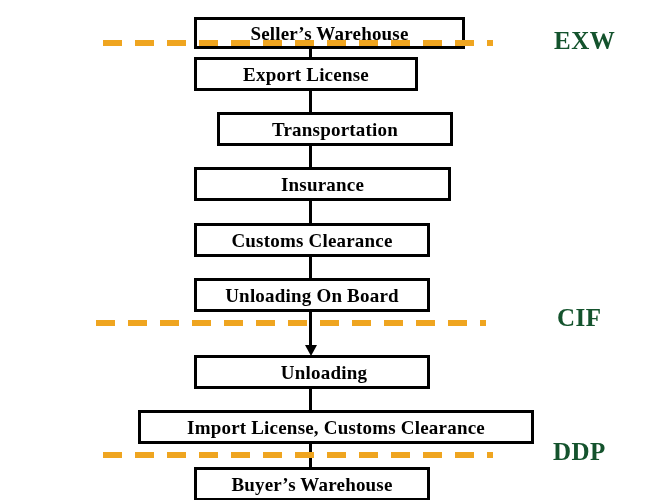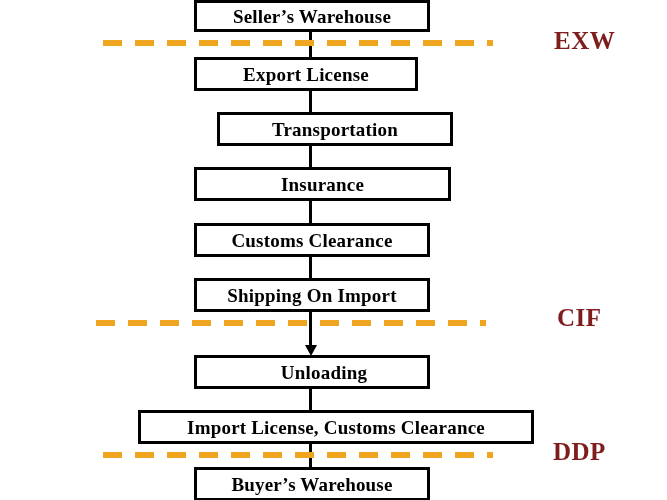--- a/index.html
+++ b/index.html
@@ -75,63 +75,63 @@
     );
   }
 
   
   .term-label {
     position: absolute;
     font-family: "Liberation Serif", "DejaVu Serif", serif;
     font-weight: bold;
     font-size: 25px;
     line-height: 1;
-    color: #7f1d1d;
+    color: #14532d;
     white-space: nowrap;
     letter-spacing: 0.5px;
     z-index: 5;
   }
 </style>
 </head>
 <body>
 
 <div id="diagram">
 
   <div class="connector" style="left:309px; top:30px; height:30px;"></div>
   <div class="connector" style="left:309px; top:89px; height:25px;"></div>
   <div class="connector" style="left:309px; top:145px; height:24px;"></div>
   <div class="connector" style="left:309px; top:200px; height:24px;"></div>
   <div class="connector" style="left:309px; top:256px; height:22px;"></div>
   <div class="connector" style="left:309px; top:311px; height:38px;"></div>
   <div class="arrowhead" style="left:305px; top:345px;"></div>
   <div class="connector" style="left:309px; top:388px; height:25px;"></div>
   <div class="connector" style="left:309px; top:443px; height:25px;"></div>
 
-  <div class="node" style="left:194px; top:0; width:236px; height:32px;align-items:center;">
+  <div class="node" style="left:194px; top:17px; width:271px; height:32px;align-items:center;">
     <span class="node-label">Seller’s Warehouse</span>
   </div>
 
   <div class="node" style="left:194px; top:57px; width:224px; height:34px;">
     <span class="node-label">Export License</span>
   </div>
 
   <div class="node" style="left:194px; top:112px; width:236px; height:34px;margin-left:23px;">
     <span class="node-label">Transportation</span>
   </div>
 
   <div class="node" style="left:194px; top:167px; width:257px; height:34px;">
     <span class="node-label">Insurance</span>
   </div>
 
   <div class="node" style="left:194px; top:223px; width:236px; height:34px;">
     <span class="node-label">Customs Clearance</span>
   </div>
 
   <div class="node" style="left:194px; top:278px; width:236px; height:34px;">
-    <span class="node-label">Shipping On Import</span>
+    <span class="node-label">Unloading On Board</span>
   </div>
 
   <div class="node" style="left:194px; top:355px; width:236px; height:34px;padding-left:24px;">
     <span class="node-label">Unloading</span>
   </div>
 
   <div class="node" style="left:138px; top:410px; width:396px; height:34px;">
     <span class="node-label">Import License, Customs Clearance</span>
   </div>
 

